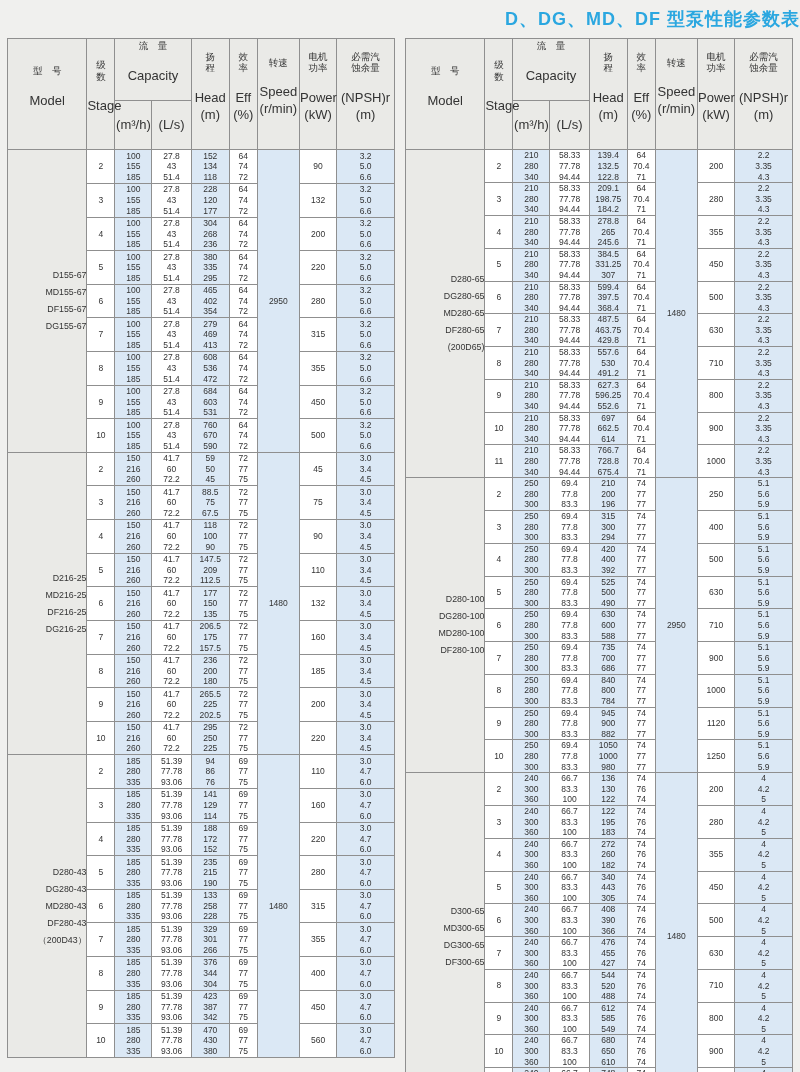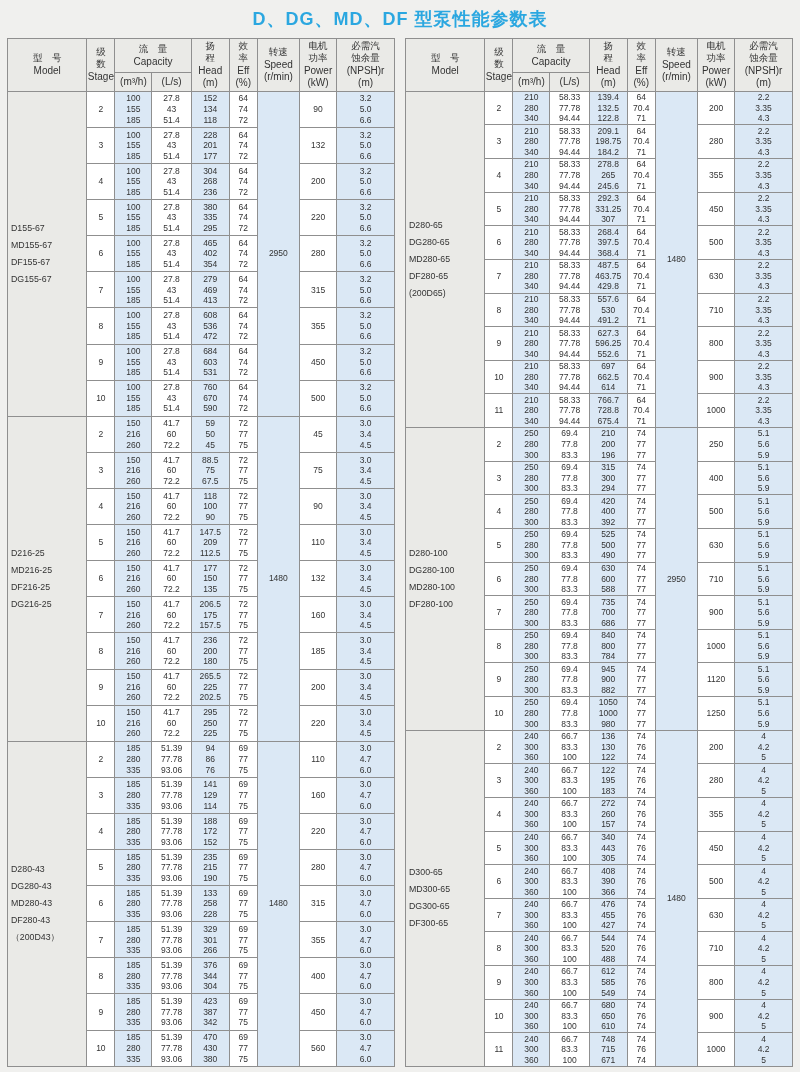--- a/index.html
+++ b/index.html
@@ -2,33 +2,33 @@
 <html><head>
 <meta charset="utf-8">
 <style>
   :root{
     --page:#f0f0ee; --title:#2ba7e0; --shade:#dbe8f5; --graybg:#eaeae7;
     --border:#8f8f8f; --outer:#666; --ink:#333;
   }
   *{box-sizing:border-box}
   body{margin:0;width:800px;height:1072px;background:var(--page);
        font-family:"Liberation Sans","DejaVu Sans",sans-serif;color:var(--ink);}
-  .title{text-align:center;font-size:18px;font-weight:bold;color:var(--title);
+  .title{text-align:right;font-size:18px;font-weight:bold;color:var(--title);
          margin:7px 0 7px;letter-spacing:1px;}
   .tables{display:flex;gap:10px;padding:0 7px;align-items:flex-start;}
   table{border-collapse:collapse;table-layout:fixed;width:388px;height:1020px;
         background:#fff;font-size:8.5px;border:1.5px solid var(--outer);}
   td,th{border:1px solid var(--border);padding:0;text-align:center;
         vertical-align:middle;font-weight:normal;line-height:1.25;}
   thead td{background:var(--graybg);}
   .shade{background:var(--shade);}
-  .model-cell{background:var(--graybg);text-align:left;padding-left:3px;font-size:8.8px;}
+  .model-cell{background:var(--graybg);text-align:right;padding-left:3px;font-size:8.8px;}
   .model-cell div{margin:6px 0;}
   .hz{font-size:9.5px;white-space:pre-line;margin:1px 0;}
-  .he{font-size:10px;white-space:pre-line;margin:1px 0;}
+  .he{font-size:13px;white-space:pre-line;margin:16px 0;}
   .vline div{height:10.6px;}
 </style>
 </head>
 <body>
 
 <div class="title">D、DG、MD、DF 型泵性能参数表</div>
 
 <div class="tables">
   <table>
       <colgroup>
@@ -148,21 +148,21 @@
             <div>155</div>
             <div>185</div>
           </td>
           <td class="vline">
             <div>27.8</div>
             <div>43</div>
             <div>51.4</div>
           </td>
           <td class="shade vline">
             <div>228</div>
-            <div>201</div>
+            <div>120</div>
             <div>177</div>
           </td>
           <td class="vline">
             <div>64</div>
             <div>74</div>
             <div>72</div>
           </td>
           <td>
             <div>132</div>
           </td>
@@ -1203,21 +1203,21 @@
             <div>210</div>
             <div>280</div>
             <div>340</div>
           </td>
           <td class="vline">
             <div>58.33</div>
             <div>77.78</div>
             <div>94.44</div>
           </td>
           <td class="shade vline">
-            <div>292.3</div>
+            <div>384.5</div>
             <div>331.25</div>
             <div>307</div>
           </td>
           <td class="vline">
             <div>64</div>
             <div>70.4</div>
             <div>71</div>
           </td>
           <td>
             <div>450</div>
@@ -1236,21 +1236,21 @@
             <div>210</div>
             <div>280</div>
             <div>340</div>
           </td>
           <td class="vline">
             <div>58.33</div>
             <div>77.78</div>
             <div>94.44</div>
           </td>
           <td class="shade vline">
-            <div>268.4</div>
+            <div>599.4</div>
             <div>397.5</div>
             <div>368.4</div>
           </td>
           <td class="vline">
             <div>64</div>
             <div>70.4</div>
             <div>71</div>
           </td>
           <td>
             <div>500</div>
@@ -1817,21 +1817,21 @@
             <div>360</div>
           </td>
           <td class="vline">
             <div>66.7</div>
             <div>83.3</div>
             <div>100</div>
           </td>
           <td class="shade vline">
             <div>272</div>
             <div>260</div>
-            <div>157</div>
+            <div>182</div>
           </td>
           <td class="vline">
             <div>74</div>
             <div>76</div>
             <div>74</div>
           </td>
           <td>
             <div>355</div>
           </td>
           <td class="shade vline">

